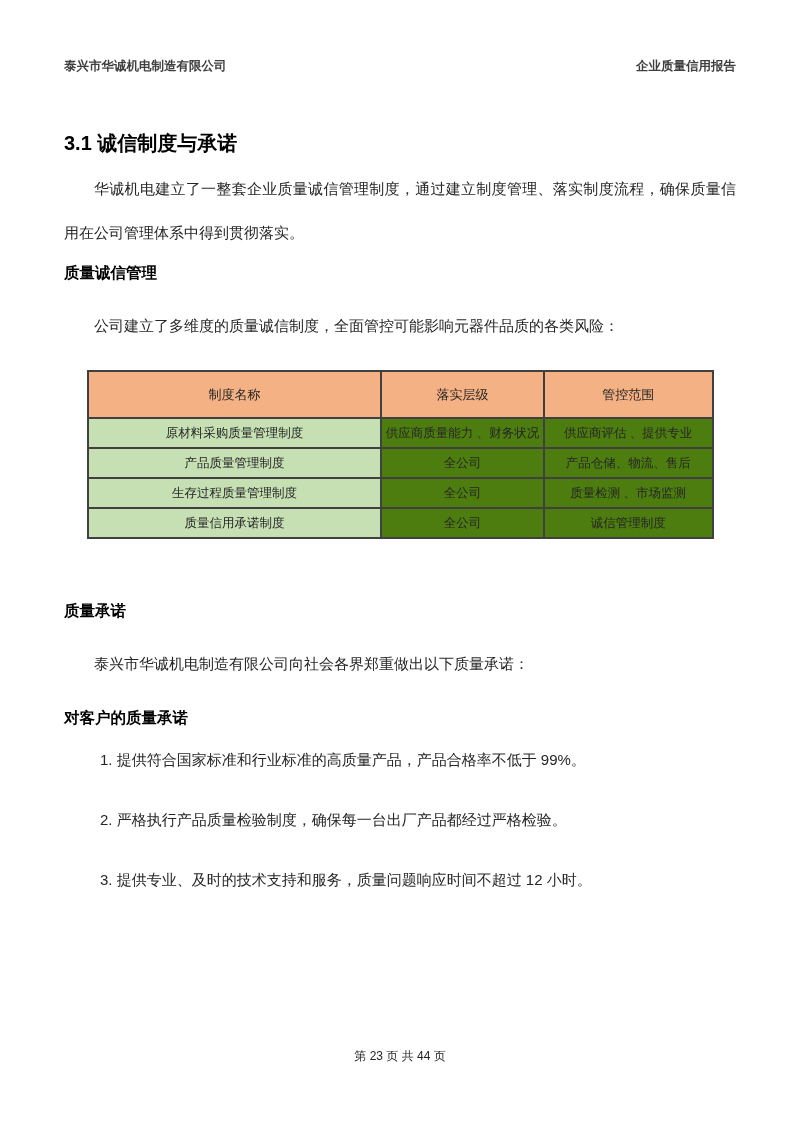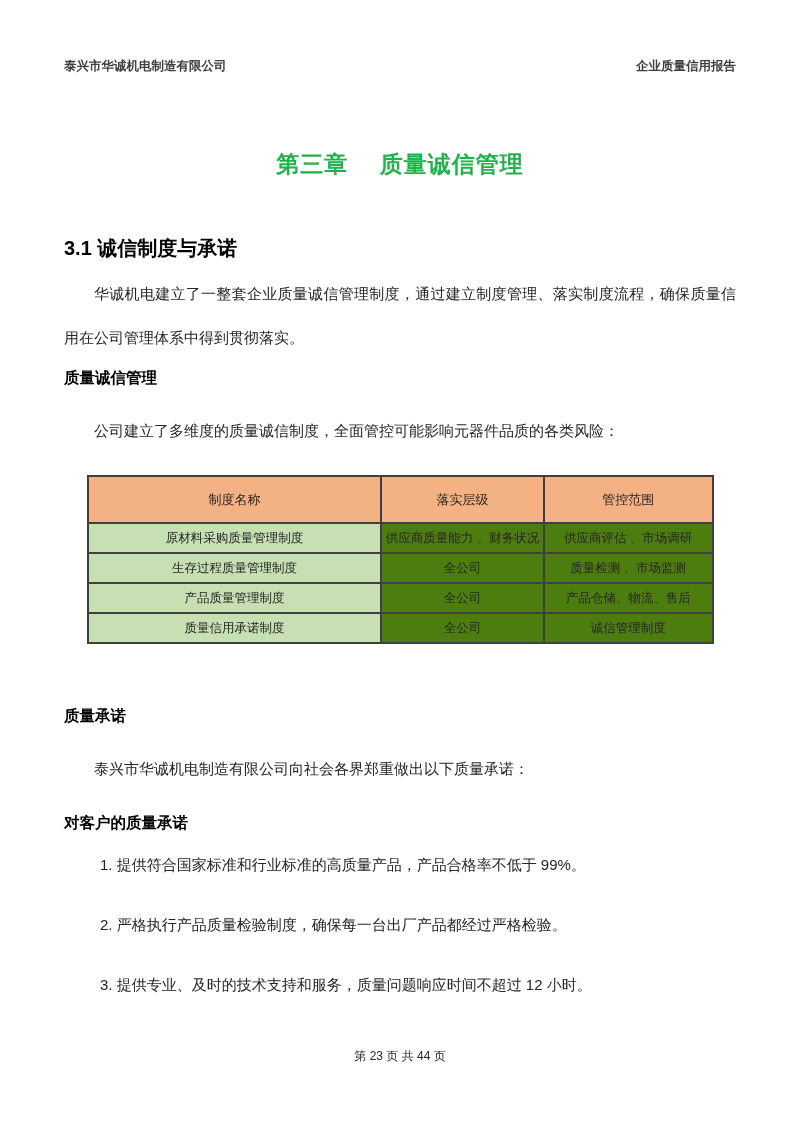--- a/index.html
+++ b/index.html
@@ -97,21 +97,20 @@
 </head>
 <body>
 
 <div class="page">
 
   <div class="doc-header">
     <span>泰兴市华诚机电制造有限公司</span>
     <span>企业质量信用报告</span>
   </div>
 
-  <div class="chapter-title">第三章　 质量诚信管理</div>
 
   <div class="content">
 
     <div class="section-title">3.1 诚信制度与承诺</div>
     <p class="para">华诚机电建立了一整套企业质量诚信管理制度，通过建立制度管理、落实制度流程，确保质量信用在公司管理体系中得到贯彻落实。</p>
 
     <div class="sub-title">质量诚信管理</div>
     <p class="para para-single">公司建立了多维度的质量诚信制度，全面管控可能影响元器件品质的各类风险：</p>
 
     <table class="inst-table">
@@ -124,31 +123,31 @@
         <tr>
           <th>制度名称</th>
           <th>落实层级</th>
           <th>管控范围</th>
         </tr>
       </thead>
       <tbody>
           <tr>
             <td class="col-first">原材料采购质量管理制度</td>
             <td>供应商质量能力 、财务状况</td>
-            <td>供应商评估 、市场调研</td>
+            <td>供应商评估 、提供专业</td>
+          </tr>
+          <tr>
+            <td class="col-first">产品质量管理制度</td>
+            <td>全公司</td>
+            <td>产品仓储、物流、售后</td>
           </tr>
           <tr>
             <td class="col-first">生存过程质量管理制度</td>
             <td>全公司</td>
             <td>质量检测 、市场监测</td>
-          </tr>
-          <tr>
-            <td class="col-first">产品质量管理制度</td>
-            <td>全公司</td>
-            <td>产品仓储、物流、售后</td>
           </tr>
           <tr>
             <td class="col-first">质量信用承诺制度</td>
             <td>全公司</td>
             <td>诚信管理制度</td>
           </tr>
         </tbody>
     </table>
 
     <div class="sub-title sub-title-2">质量承诺</div>

